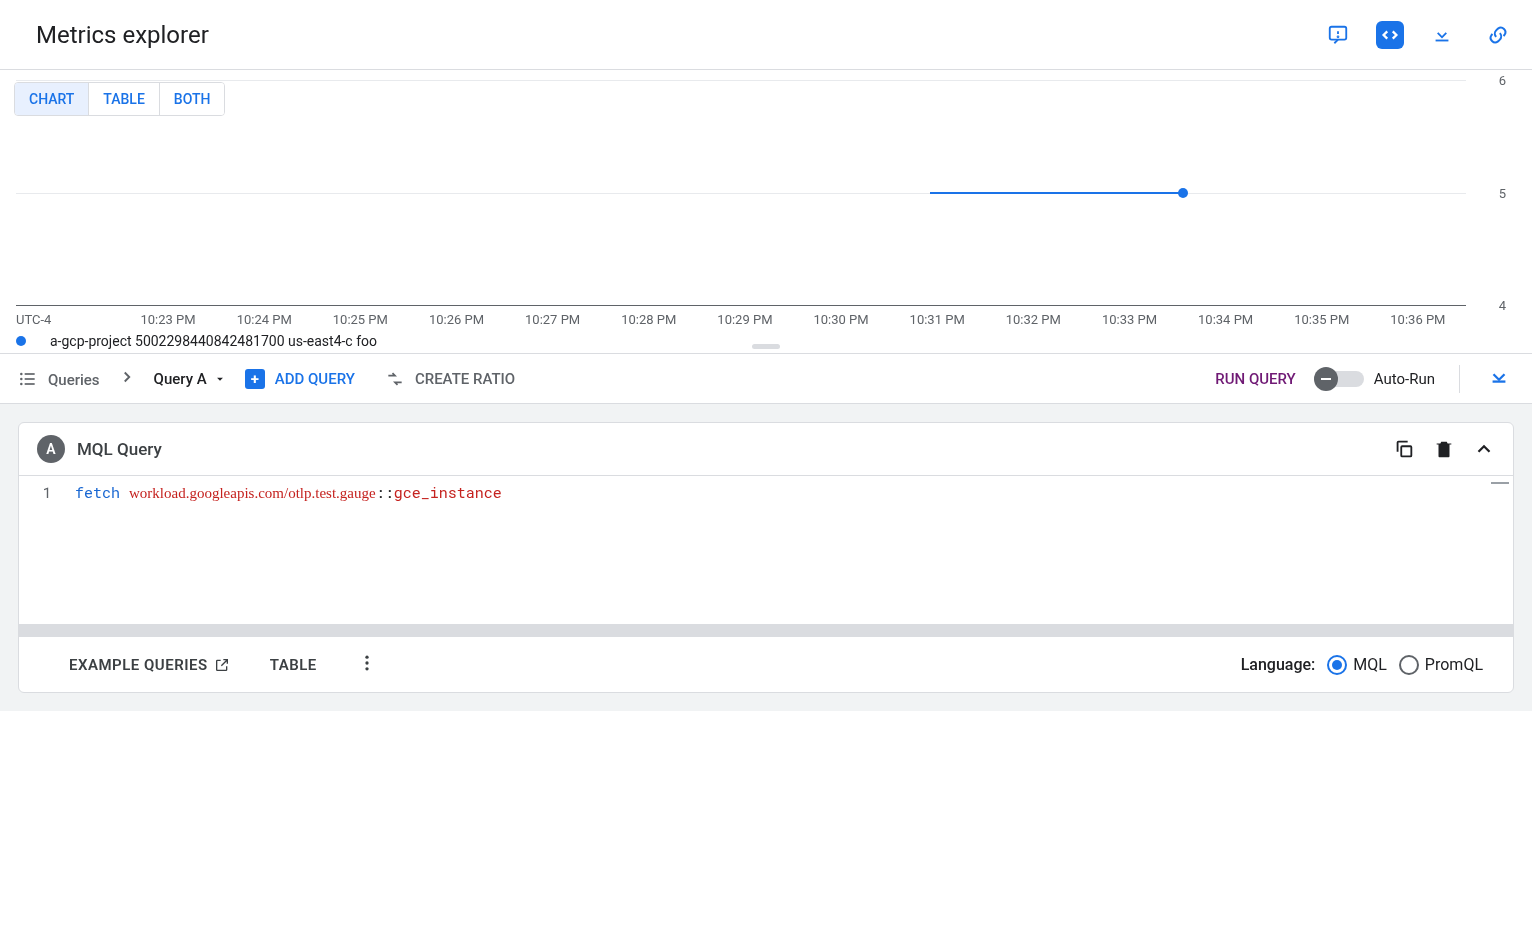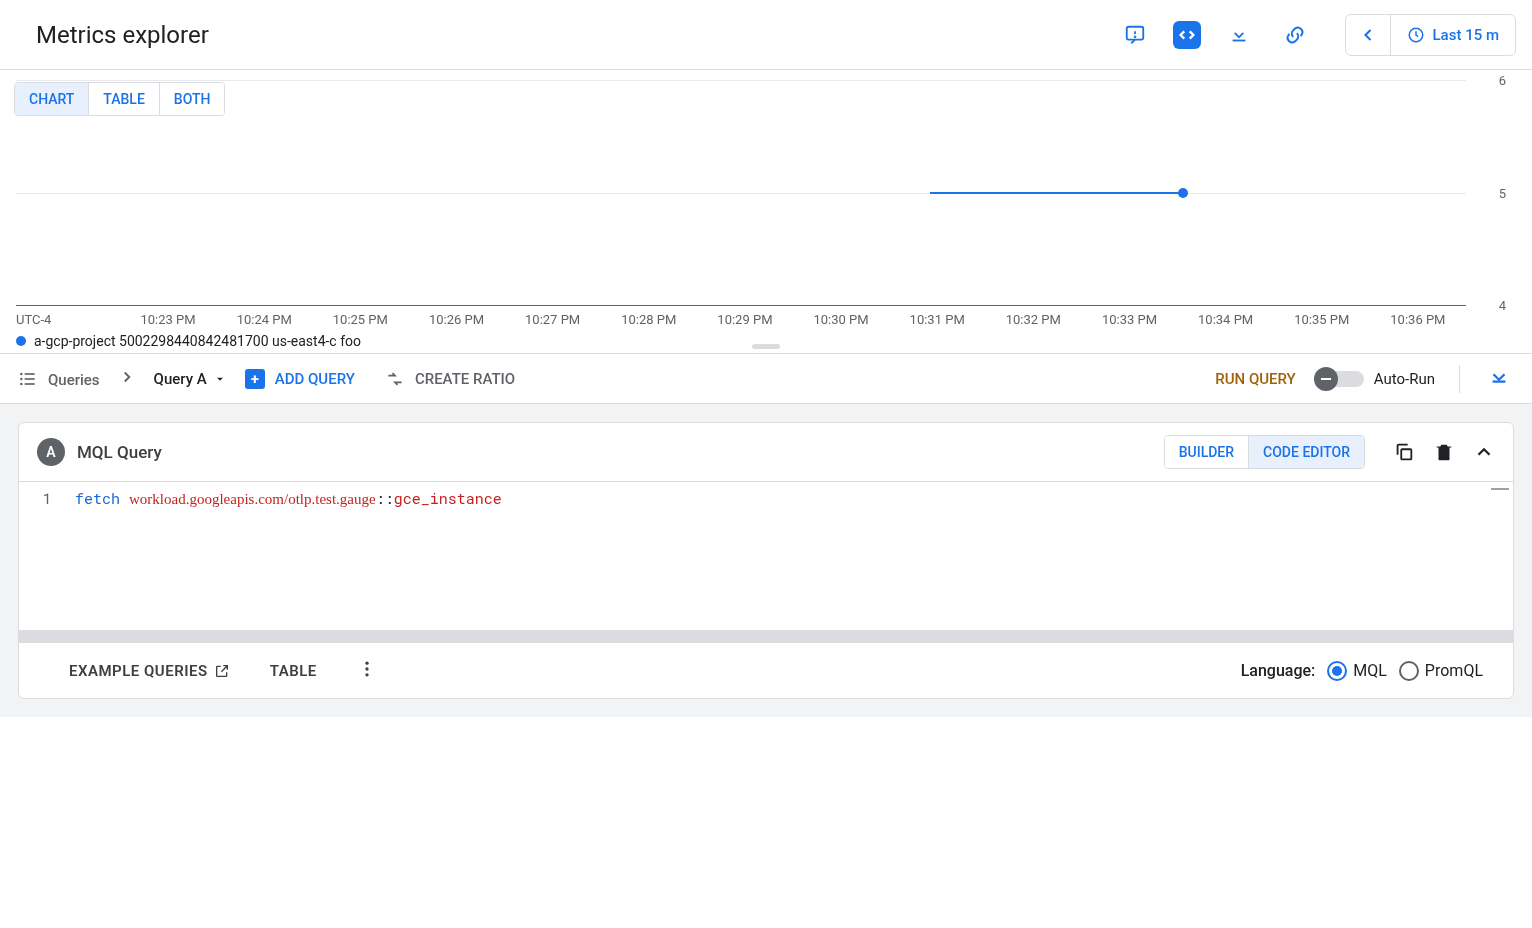--- a/index.html
+++ b/index.html
@@ -143,21 +143,21 @@
       display: flex;
       padding: 6px 50px 0 0;
       font-size: 13px;
       color: #5f6368;
     }
     .chart-xaxis .tz { width: 104px; }
     .chart-xaxis .tick { flex: 1; text-align: center; white-space: nowrap; }
     .chart-legend {
       display: flex;
       align-items: center;
-      gap: 8px;
+      gap: 24px;
       padding: 6px 0 0 0;
       font-size: 14px;
       color: #202124;
     }
     .legend-dot {
       width: 10px; height: 10px;
       background: #1a73e8;
       border-radius: 50%;
     }
     
@@ -225,21 +225,21 @@
       align-items: center;
       gap: 10px;
       color: #5f6368;
       font-size: 15px;
       font-weight: 500;
       cursor: pointer;
       margin-left: 12px;
     }
     .spacer { flex: 1; }
     .run-query {
-      color: #a16207;
+      color: #701a75;
       font-size: 15px;
       font-weight: 500;
       cursor: pointer;
     }
     .toggle-wrap {
       display: flex;
       align-items: center;
       gap: 10px;
     }
     .toggle {
@@ -449,34 +449,20 @@
       <svg viewBox="0 0 24 24" fill="currentColor">
           <path d="M12 3v10l-4-4-1.4 1.4L12 15.8l5.4-5.4L16 9l-4 4V3z"></path>
           <rect x="5" y="17" width="14" height="2"></rect>
         </svg>
     </div>
     <div class="icon-btn">
       <svg viewBox="0 0 24 24" fill="none" stroke="currentColor" stroke-width="2.2">
           <path d="M10 14a5 5 0 0 1 0-7l2-2a5 5 0 0 1 7 7l-1 1"></path>
           <path d="M14 10a5 5 0 0 1 0 7l-2 2a5 5 0 0 1-7-7l1-1"></path>
         </svg>
-    </div>
-    <div class="time-section">
-      <div class="time-chevron">
-        <svg width="20" height="20" viewBox="0 0 24 24" fill="none" stroke="#1a73e8" stroke-width="2.5">
-            <path d="M15 6l-6 6 6 6"></path>
-          </svg>
-      </div>
-      <div class="time-range">
-        <svg width="18" height="18" viewBox="0 0 24 24" fill="none" stroke="currentColor" stroke-width="2">
-            <circle cx="12" cy="12" r="9"></circle>
-            <path d="M12 7v5l3 2"></path>
-          </svg>
-        <span>Last 15 m</span>
-      </div>
     </div>
   </div>
 </div>
 
 
 <div class="view-tabs">
   <div class="view-tab active">CHART</div>
   <div class="view-tab">TABLE</div>
   <div class="view-tab">BOTH</div>
 </div>
@@ -572,24 +558,20 @@
   </div>
 </div>
 
 
 <div class="query-content">
   <div class="query-panel">
     <div class="panel-header">
       <div class="panel-badge">A</div>
       <div class="panel-title">MQL Query</div>
       <div class="spacer"></div>
-      <div class="mode-toggle">
-        <div class="mode-btn">BUILDER</div>
-        <div class="mode-btn active">CODE EDITOR</div>
-      </div>
       <div class="panel-action-icons">
         <svg viewBox="0 0 24 24" fill="none" stroke="#202124" stroke-width="2">
             <rect x="9" y="9" width="11" height="11" rx="1"></rect>
             <path d="M5 15V5a1 1 0 0 1 1-1h10"></path>
           </svg>
         <svg viewBox="0 0 24 24" fill="#202124">
             <path d="M6 7h12v13a1 1 0 0 1-1 1H7a1 1 0 0 1-1-1V7zm3-3h6l1 2H8l1-2zM4 6h16v1H4z"></path>
           </svg>
         <svg viewBox="0 0 24 24" fill="none" stroke="#202124" stroke-width="2.5">
             <path d="M6 15l6-6 6 6"></path>

